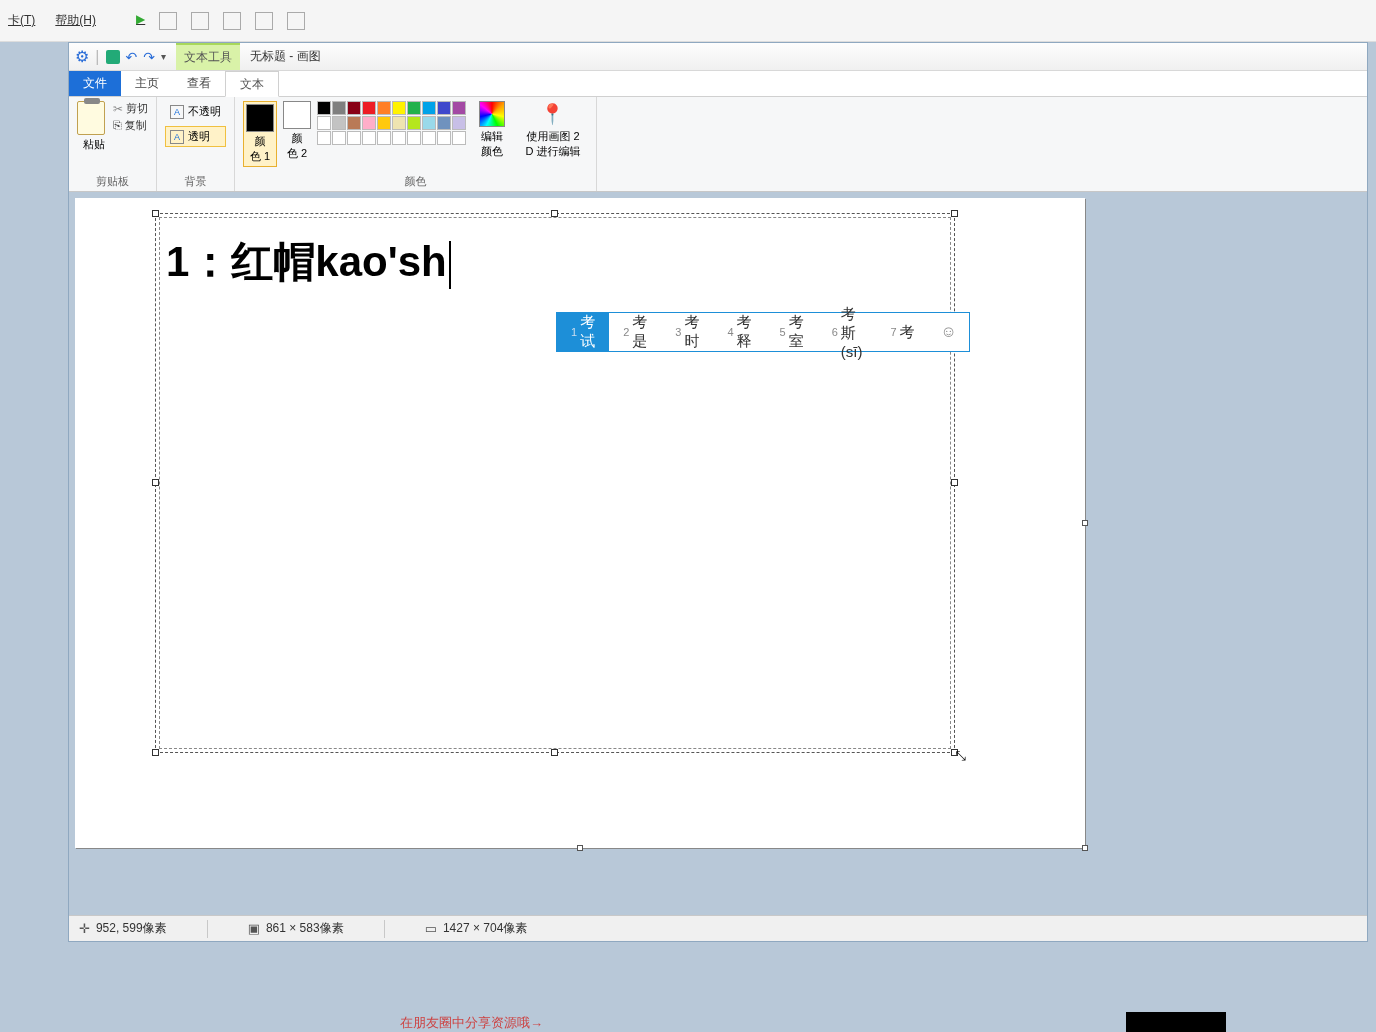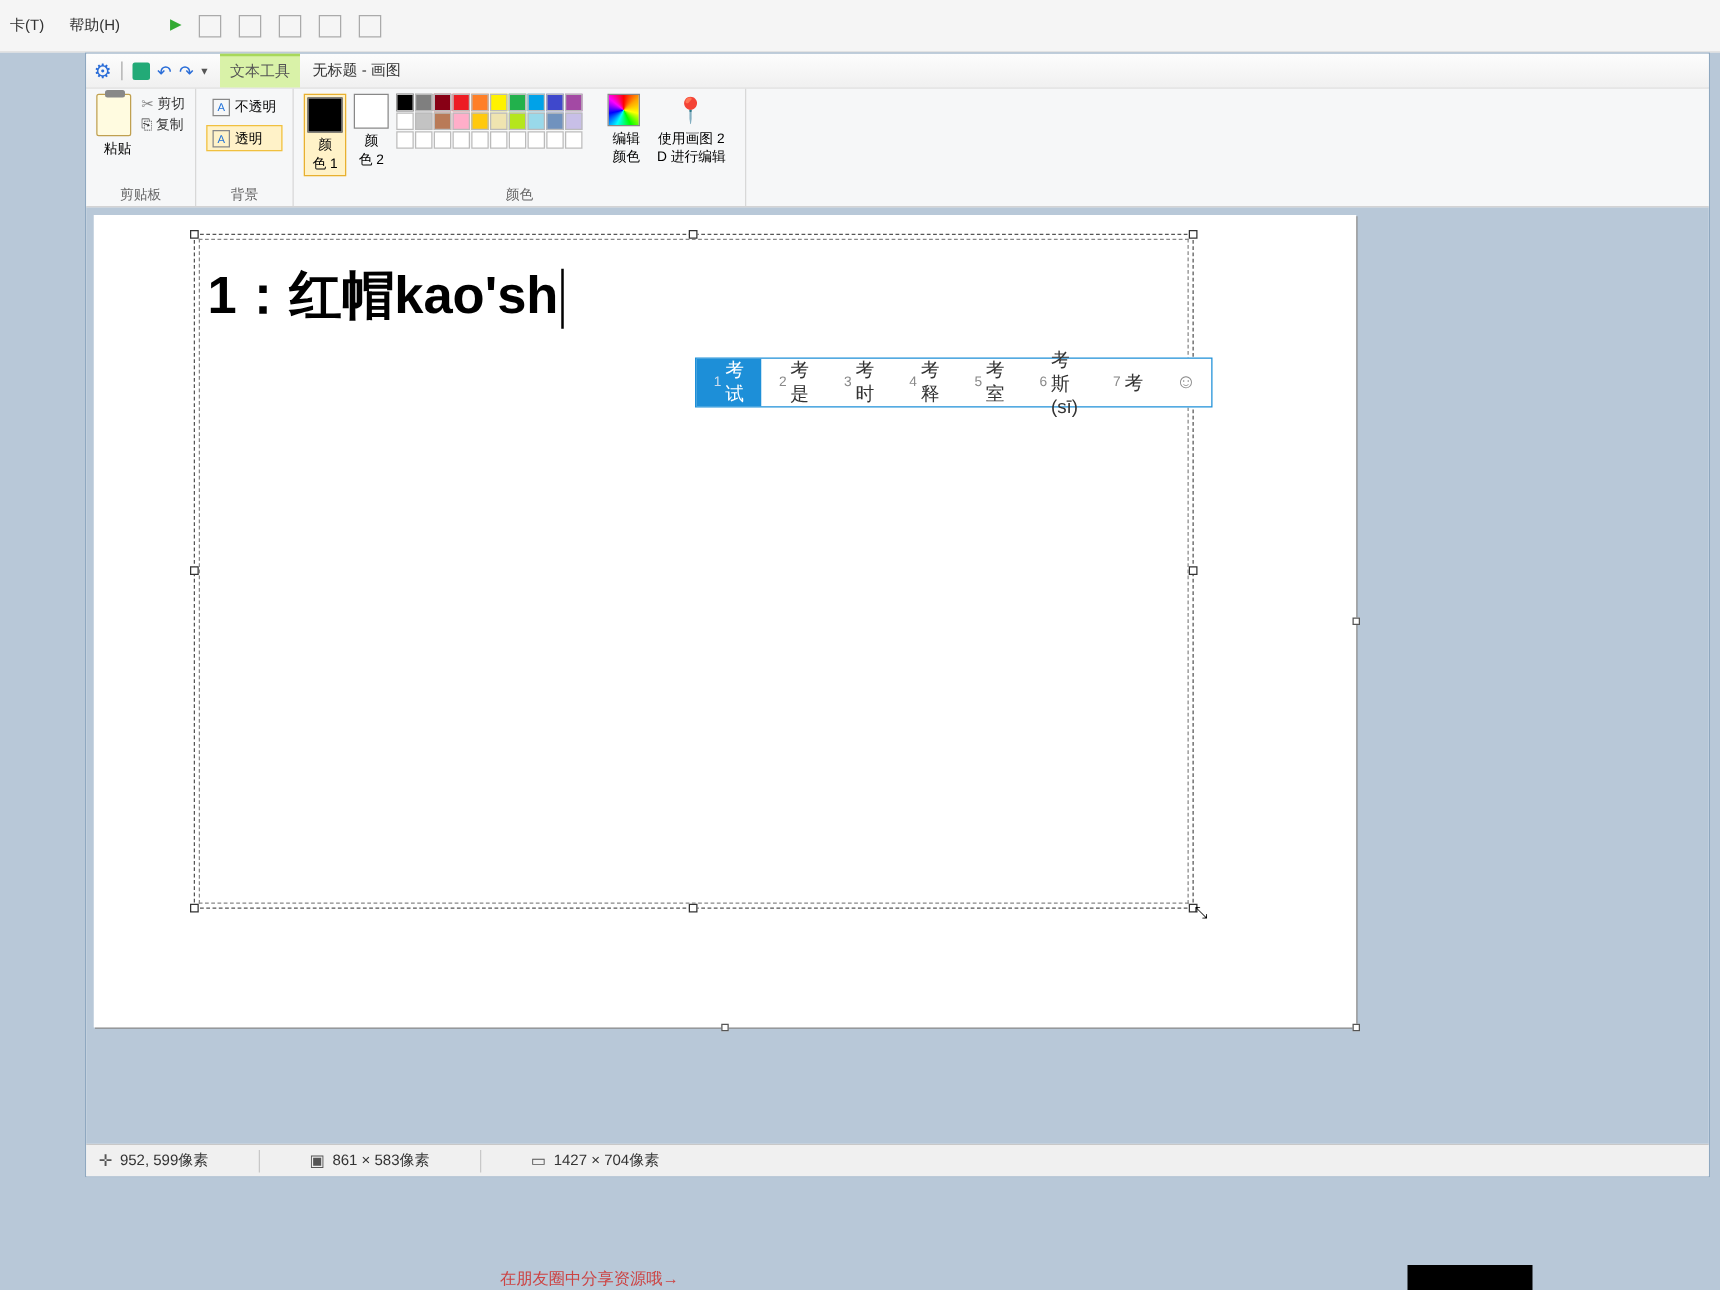--- a/index.html
+++ b/index.html
@@ -1,19 +1,19 @@
 <!DOCTYPE html>
 <html><head>
 <meta charset="utf-8">
 <style>
 * { margin: 0; padding: 0; box-sizing: border-box; font-family: "Microsoft YaHei", sans-serif; }
 body { width: 1376px; height: 1032px; background: #b8c8d8; overflow: hidden; position: relative; }
 
 
-.bg-top-menu { position: absolute; top: 0; left: 0; width: 100%; height: 42px; background: #f5f5f5; border-bottom: 1px solid #ddd; display: flex; align-items: center; padding-left: 8px; gap: 20px; font-size: 12px; color: #333; }
+.bg-top-menu { position: absolute; top: 0; left: 0; width: 100%; height: 42px; background: #f5f5f5; border-bottom: 1px solid #ddd; display: flex; align-items: center; padding-left: 8px; gap: 20px; font-size: 12px; color: #333; text-decoration: underline; }
 .bg-top-menu .icons { display: flex; gap: 14px; margin-left: 20px; }
 .bg-top-menu .tbicon { width: 18px; height: 18px; border: 1px solid #aaa; }
 
 
 .paint-window { position: absolute; top: 42px; left: 68px; width: 1300px; height: 900px; background: #fff; border: 1px solid #8fa8c0; display: flex; flex-direction: column; }
 
 
 .titlebar { height: 28px; background: linear-gradient(#fdfdfd,#f0f0f0); display: flex; align-items: center; padding: 0 6px; gap: 10px; border-bottom: 1px solid #d8d8d8; }
 .titlebar .qat { display: flex; align-items: center; gap: 6px; }
 .titlebar .qat .ic { width: 14px; height: 14px; display: inline-block; }
@@ -63,21 +63,21 @@
 .bg-opts .opt.sel { border:1px solid #f0c040; background:#fff2c8; }
 .bg-opts .sq { width:14px; height:14px; border:1px solid #888; display:inline-flex; align-items:center; justify-content:center; font-size:9px; color:#1d6fd8; }
 
 
 .color-picks { display:flex; align-items:flex-start; gap:6px; }
 .color-pick { display:flex; flex-direction:column; align-items:center; font-size:11px; gap:2px; }
 .color-pick .swatch-lg { width:28px; height:28px; border:1px solid #888; }
 .color-pick.c1 { border:1px solid #e8b030; background:#fff2c8; padding:2px; }
 .palette { display:grid; grid-template-columns: repeat(10, 14px); grid-auto-rows: 14px; gap:1px; }
 .palette .sw { border:1px solid #bbb; }
-.edit-colors { display:flex; flex-direction:column; align-items:flex-end; font-size:11px; gap:2px; width:40px; }
+.edit-colors { display:flex; flex-direction:column; align-items:center; font-size:11px; gap:2px; width:40px; }
 .edit-colors .wheel { width:26px; height:26px; background: conic-gradient(red,orange,yellow,lime,cyan,blue,magenta,red); border:1px solid #888; }
 .paint3d { display:flex; flex-direction:column; align-items:center; font-size:11px; gap:2px; width:70px; text-align:center; }
 .paint3d .pin { width:26px; height:26px; display:flex; align-items:center; justify-content:center; font-size:20px; }
 
 
 .canvas-wrap { flex:1; background:#b8c8d8; position:relative; overflow:hidden; }
 .canvas-white { position:absolute; top:6px; left:6px; width:1010px; height:650px; background:#fff; box-shadow: 1px 1px 0 #888; }
 .canvas-handle { position:absolute; width:6px; height:6px; background:#fff; border:1px solid #555; }
 
 
@@ -132,20 +132,26 @@
       <span class="undo">↶</span>
       <span class="redo">↷</span>
       <span style="font-size:10px;color:#555">▾</span>
     </div>
     <div class="title-block">
       <div class="text-tool-tab">文本工具</div>
       <div class="doc-title">无标题 - 画图</div>
     </div>
   </div>
 
+  <div class="ribbon-tabs">
+    <div class="tab file">文件</div>
+    <div class="tab">主页</div>
+    <div class="tab">查看</div>
+    <div class="tab active">文本</div>
+  </div>
 
   <div class="ribbon">
 
     <div class="group">
       <div class="group-body">
         <div class="clip-paste">
           <div class="board"></div>
           <span>粘贴</span>
         </div>
         <div class="clip-side">

